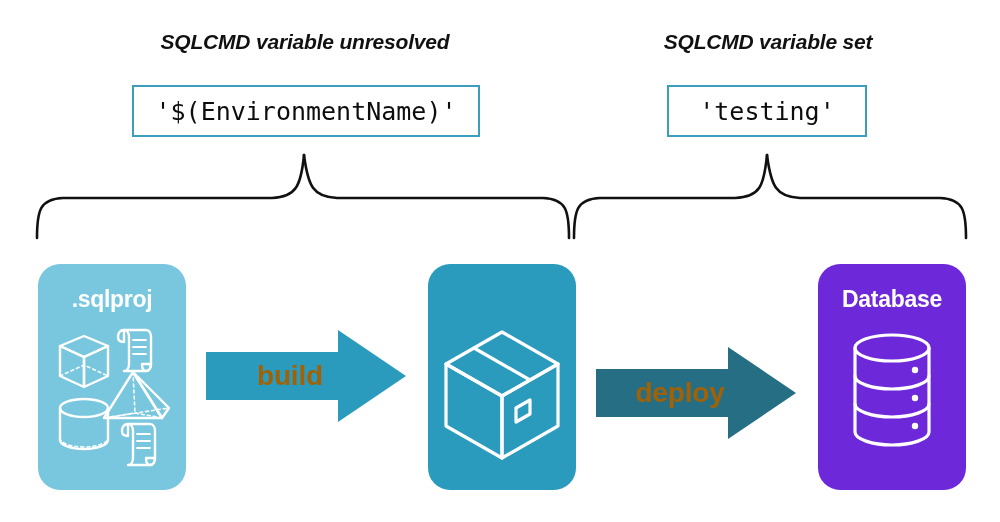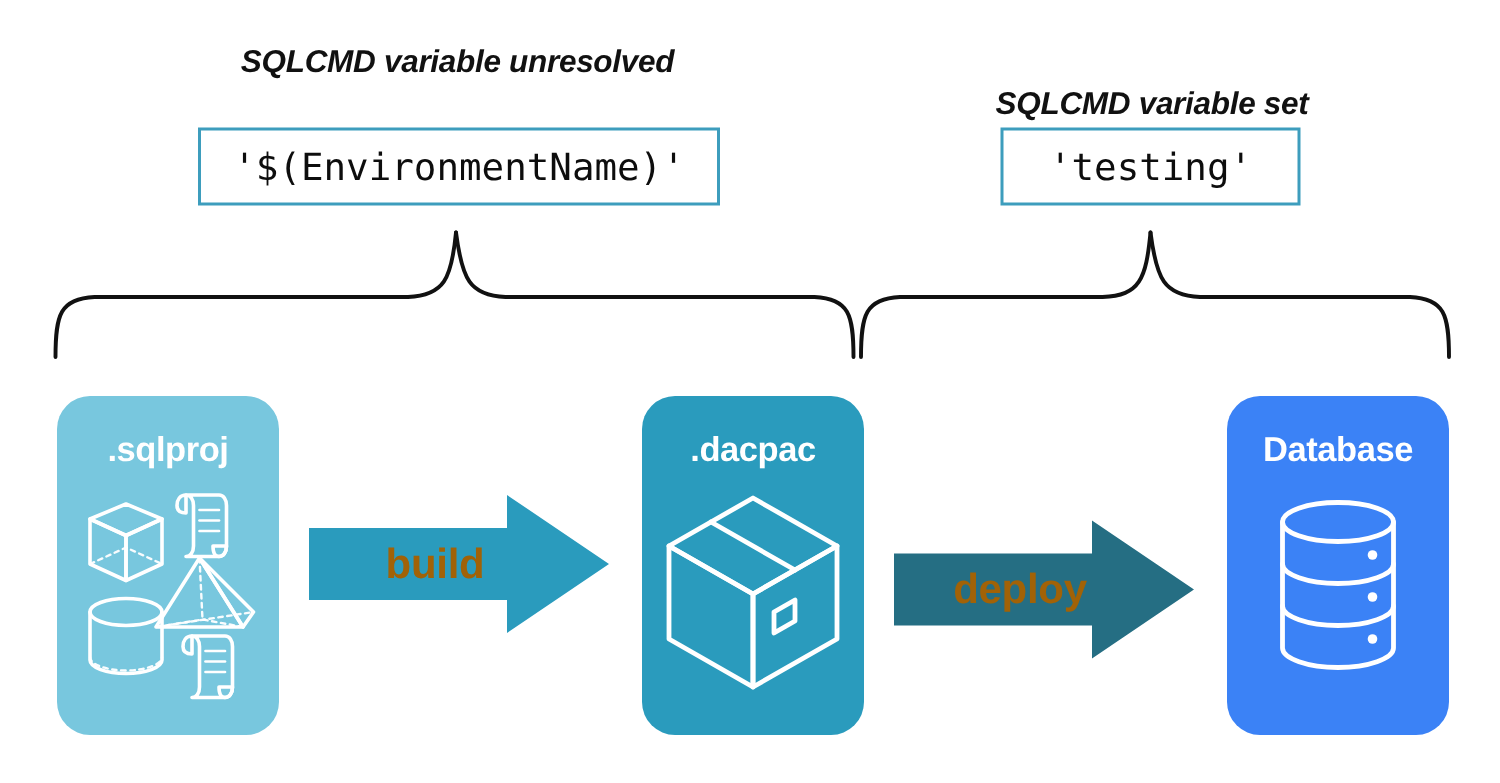--- a/index.html
+++ b/index.html
@@ -29,21 +29,21 @@
     font-family: "Liberation Sans", sans-serif;
     font-weight: bold;
     font-size: 21px;
     color: #111111;
     letter-spacing: -0.2px;
     text-align: center;
     white-space: nowrap;
     font-style: italic;
   }
   #heading-left  { left: 0;   top: 30px; width: 610px; }
-  #heading-right { left: 568px; top: 30px; width: 400px; margin-top: 28px; }
+  #heading-right { left: 568px; top: 30px; width: 400px; }
 
   
   .code-box {
     position: absolute;
     box-sizing: border-box;
     background: #ffffff;
     border: 2px solid #3d9dbd;
     display: flex;
     align-items: center;
     justify-content: center;
@@ -85,21 +85,21 @@
   }
   .stage-art {
     position: absolute;
     left: 0;
     top: 56px;
     width: 100%;
   }
 
   #box-sqlproj  { left: 38px;  top: 264px; width: 148px; height: 226px; background: #78c7de; }
   #box-dacpac   { left: 428px; top: 264px; width: 148px; height: 226px; background: #2a9bbd; }
-  #box-database { left: 818px; top: 264px; width: 148px; height: 226px; background: #3b82f6; }
+  #box-database { left: 818px; top: 264px; width: 148px; height: 226px; background: #6d28d9; }
 
   
   .arrow {
     position: absolute;
   }
   .arrow-label {
     position: absolute;
     top: 0;
     left: 0;
     width: 100%;
@@ -208,21 +208,20 @@
   </div>
 
   <div class="arrow" id="arrow-build">
     <svg width="202" height="96" viewBox="0 0 202 96">
       <path d="M 0,24 L 132,24 L 132,2 L 200,48 L 132,94 L 132,72 L 0,72 Z" fill="#2a9bbd"></path>
     </svg>
     <div class="arrow-label">build</div>
   </div>
 
   <div class="stage-box" id="box-dacpac">
-    <div class="stage-label">.dacpac</div>
     <div class="stage-art">
       <svg width="148" height="150" viewBox="0 0 148 150" fill="none" stroke="#ffffff" stroke-width="3.2" stroke-linecap="round" stroke-linejoin="round">
 
         <path d="M 74,12 L 130,44 L 74,76 L 18,44 Z"></path>
         <path d="M 18,44 L 18,106 L 74,138 L 74,76 Z"></path>
         <path d="M 130,44 L 130,106 L 74,138 L 74,76 Z"></path>
 
         <path d="M 46,28 L 102,60"></path>
 
         <path d="M 88,88 L 102,80 L 102,94 L 88,102 Z"></path>

